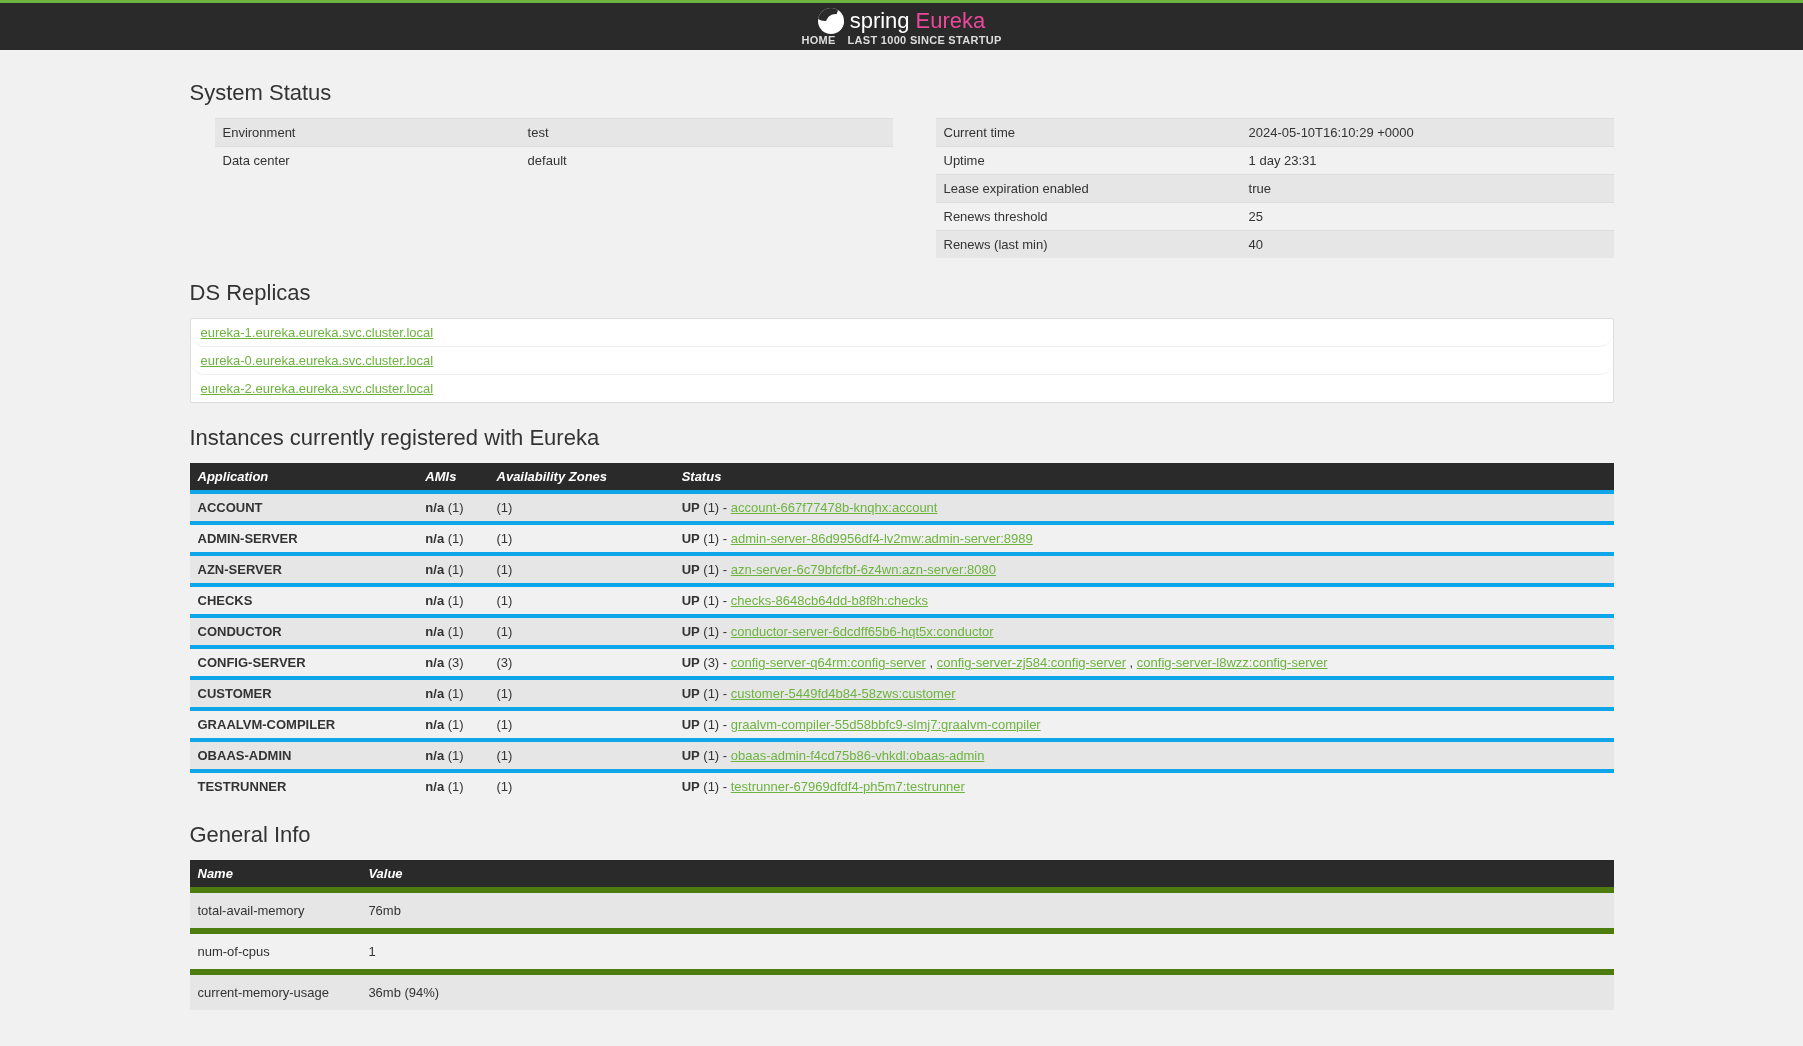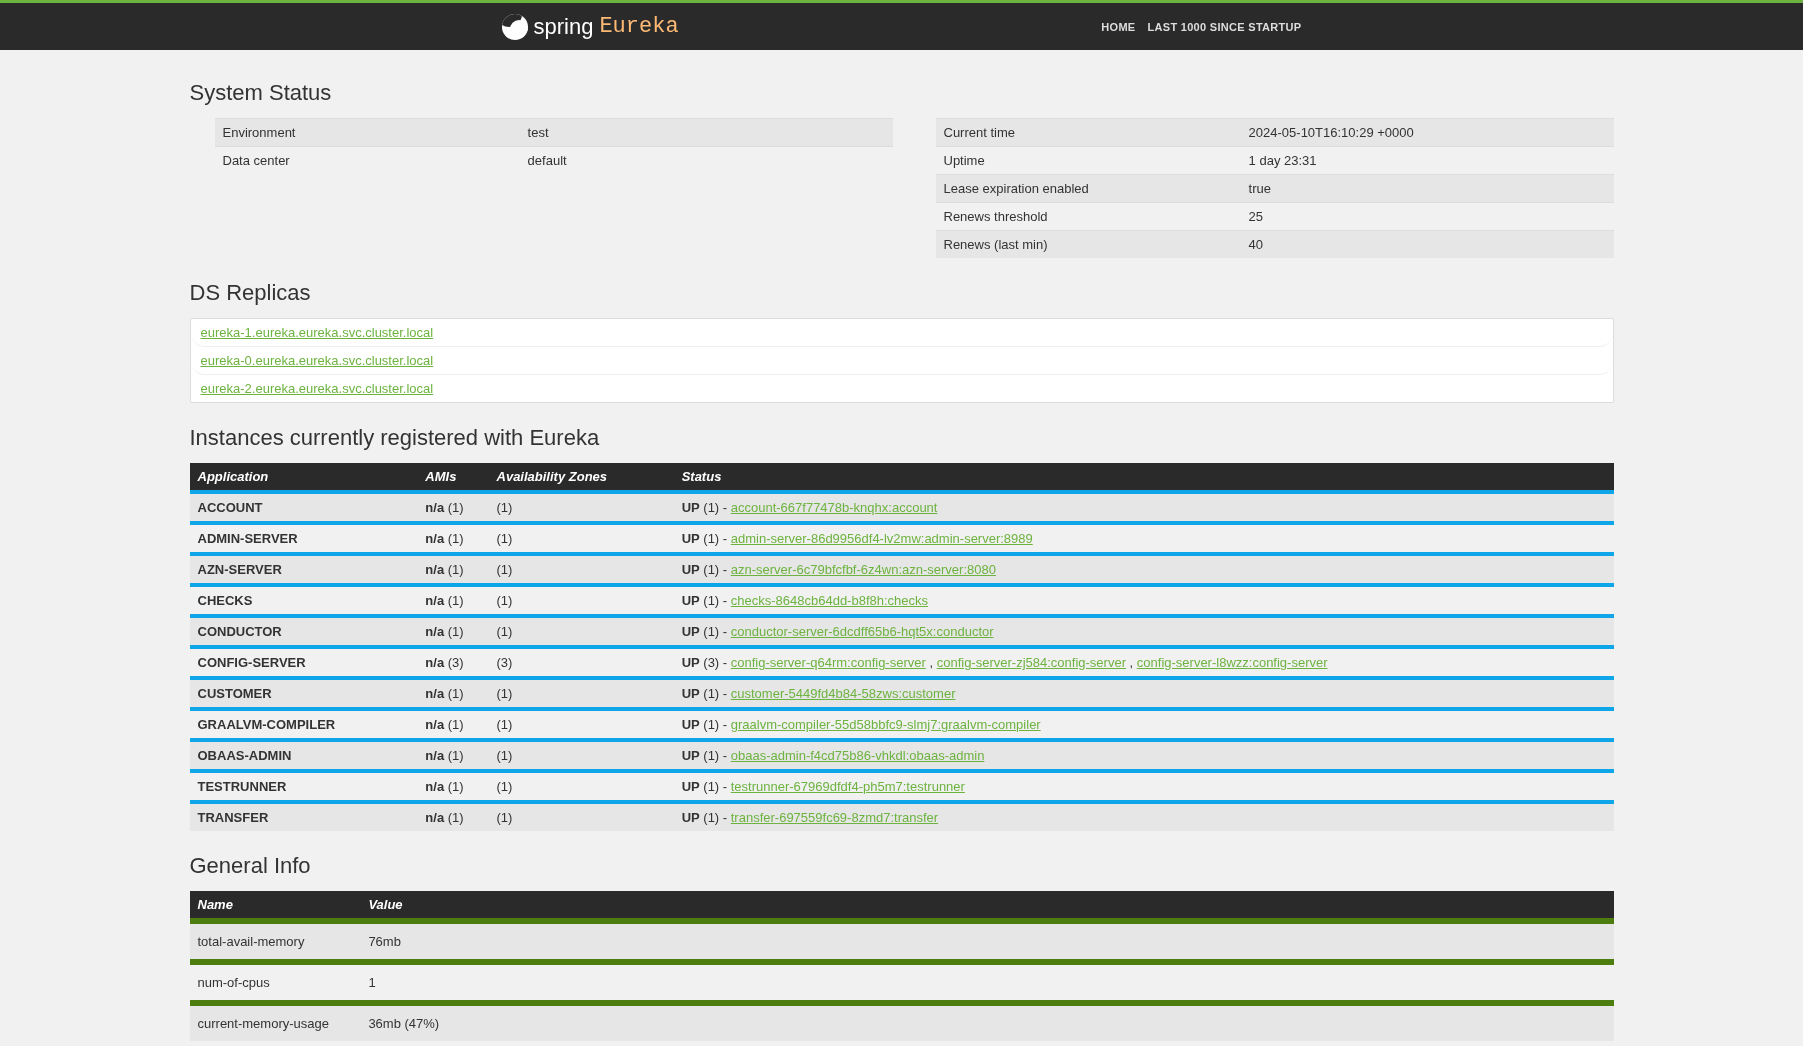--- a/index.html
+++ b/index.html
@@ -18,20 +18,21 @@
     padding: 0 20px;
   }
   .navbar-inner {
     width: 100%;
     max-width: 1440px;
     margin: 8px auto;
     display: flex;
     align-items: center;
     justify-content: space-between;
     padding: 0 320px 0 320px;
+    flex-direction: column;
   }
   .brand {
     display: flex;
     align-items: center;
     gap: 6px;
     color: #fff;
     font-size: 22px;
   }
   .brand .leaf {
     width: 26px; height: 26px;
@@ -50,21 +51,21 @@
   }
   .brand .leaf::after {
     content: "";
     position: absolute;
     width: 18px; height: 18px;
     border-radius: 50%;
     background: #fff;
     top: 6px; left: 8px;
   }
   .brand-spring { color: #fff; font-weight: 400; }
-  .brand-eureka { color: #fdba74; font-weight: 300; font-family: Liberation Mono, monospace; }
+  .brand-eureka { color: #ec4899; font-weight: 300; }
   .nav-right { display: flex; gap: 12px; }
   .nav-right a {
     color: #ddd;
     font-size: 11px;
     font-weight: bold;
     text-decoration: none;
     letter-spacing: 0.3px;
   }
   .container {
     max-width: 1440px;
@@ -298,26 +299,20 @@
           <td><span class="bold">n/a</span> (1)</td>
           <td>(1)</td>
           <td class="status-cell"><span class="bold">UP</span> (1) - <a href="#">obaas-admin-f4cd75b86-vhkdl:obaas-admin</a></td>
         </tr>
         <tr>
           <td class="app-name">TESTRUNNER</td>
           <td><span class="bold">n/a</span> (1)</td>
           <td>(1)</td>
           <td class="status-cell"><span class="bold">UP</span> (1) - <a href="#">testrunner-67969dfdf4-ph5m7:testrunner</a></td>
         </tr>
-        <tr>
-          <td class="app-name">TRANSFER</td>
-          <td><span class="bold">n/a</span> (1)</td>
-          <td>(1)</td>
-          <td class="status-cell"><span class="bold">UP</span> (1) - <a href="#">transfer-697559fc69-8zmd7:transfer</a></td>
-        </tr>
       </tbody>
   </table>
 
   <h1>General Info</h1>
   <table class="general">
     <thead>
       <tr>
         <th>Name</th>
         <th>Value</th>
       </tr>
@@ -326,18 +321,18 @@
         <tr>
           <td>total-avail-memory</td>
           <td>76mb</td>
         </tr>
         <tr>
           <td>num-of-cpus</td>
           <td>1</td>
         </tr>
         <tr>
           <td>current-memory-usage</td>
-          <td>36mb (47%)</td>
+          <td>36mb (94%)</td>
         </tr>
       </tbody>
   </table>
 
 </div>
 
 </body></html>

